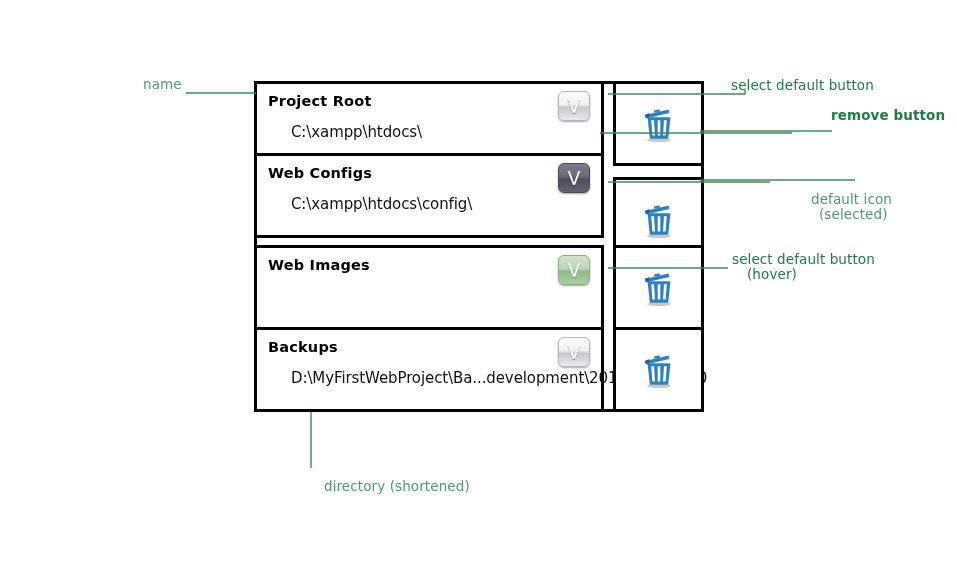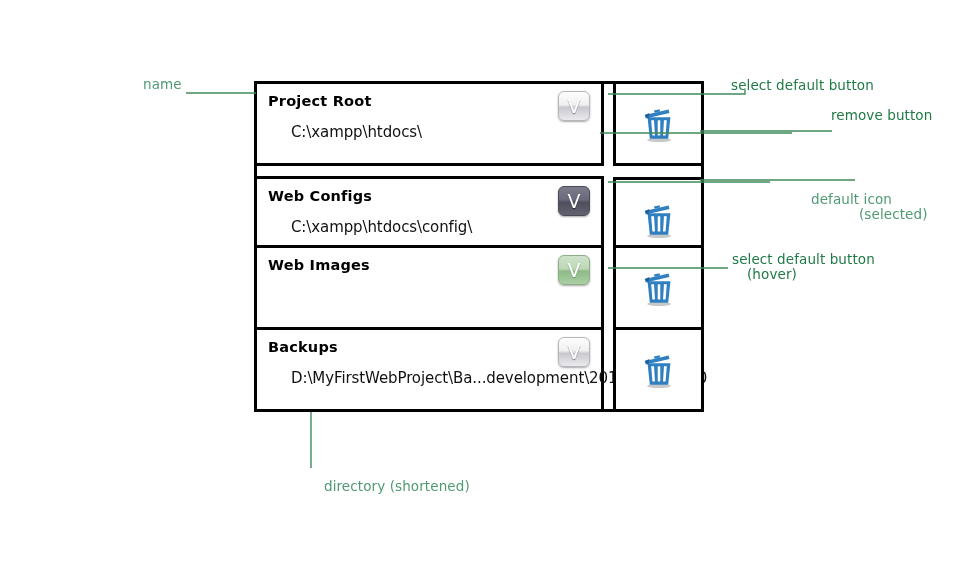--- a/index.html
+++ b/index.html
@@ -56,21 +56,21 @@
     left: 0;
     width: 350px;
     box-sizing: border-box;
     background: #ffffff;
     border-top: 3px solid #000000;
     border-bottom: 3px solid #000000;
     border-left: 3px solid #000000;
     border-right: 3px solid #000000;
   }
   .row-0 { top: 0;    height: 85px; }
-  .row-1 { top: 95px; height: 85px; text-decoration: underline; }
+  .row-1 { top: 72px; height: 85px; text-decoration: underline; }
   .row-2 { top: 164px;height: 85px; padding-left: 32px; }
   .row-3 { top: 246px;height: 85px; }
 
   .row-name {
     position: absolute;
     left: 11px;
     top: 9px;
     font-family: "DejaVu Sans", sans-serif;
     font-size: 14.5px;
     font-weight: bold;
@@ -258,19 +258,19 @@
       <path d="M700 180 L855 180"></path>
 
       <path d="M608 268 L728 268"></path>
 
       <path d="M311 412 L311 468"></path>
     </g>
   </svg>
 
   <div class="anno-label anno-light" style="left:143px; top:76px;">name</div>
   <div class="anno-label anno-dark" style="left:731px; top:77px;">select default button</div>
-  <div class="anno-label anno-dark" style="left:831px; top:107px;">remove button</div>
+  <div class="anno-label anno-dark" style="left:831px; top:107px;font-weight:bold;">remove button</div>
   <div class="anno-label anno-light" style="left:811px; top:191px;">default icon</div>
-  <div class="anno-label anno-light" style="left:819px; top:206px;margin-left:40px;">(selected)</div>
+  <div class="anno-label anno-light" style="left:819px; top:206px;">(selected)</div>
   <div class="anno-label anno-dark" style="left:732px; top:251px;">select default button</div>
   <div class="anno-label anno-dark" style="left:747px; top:266px;">(hover)</div>
   <div class="anno-label anno-light" style="left:292px; top:478px;margin-left:32px;">directory (shortened)</div>
 </div>
 
 </body></html>

